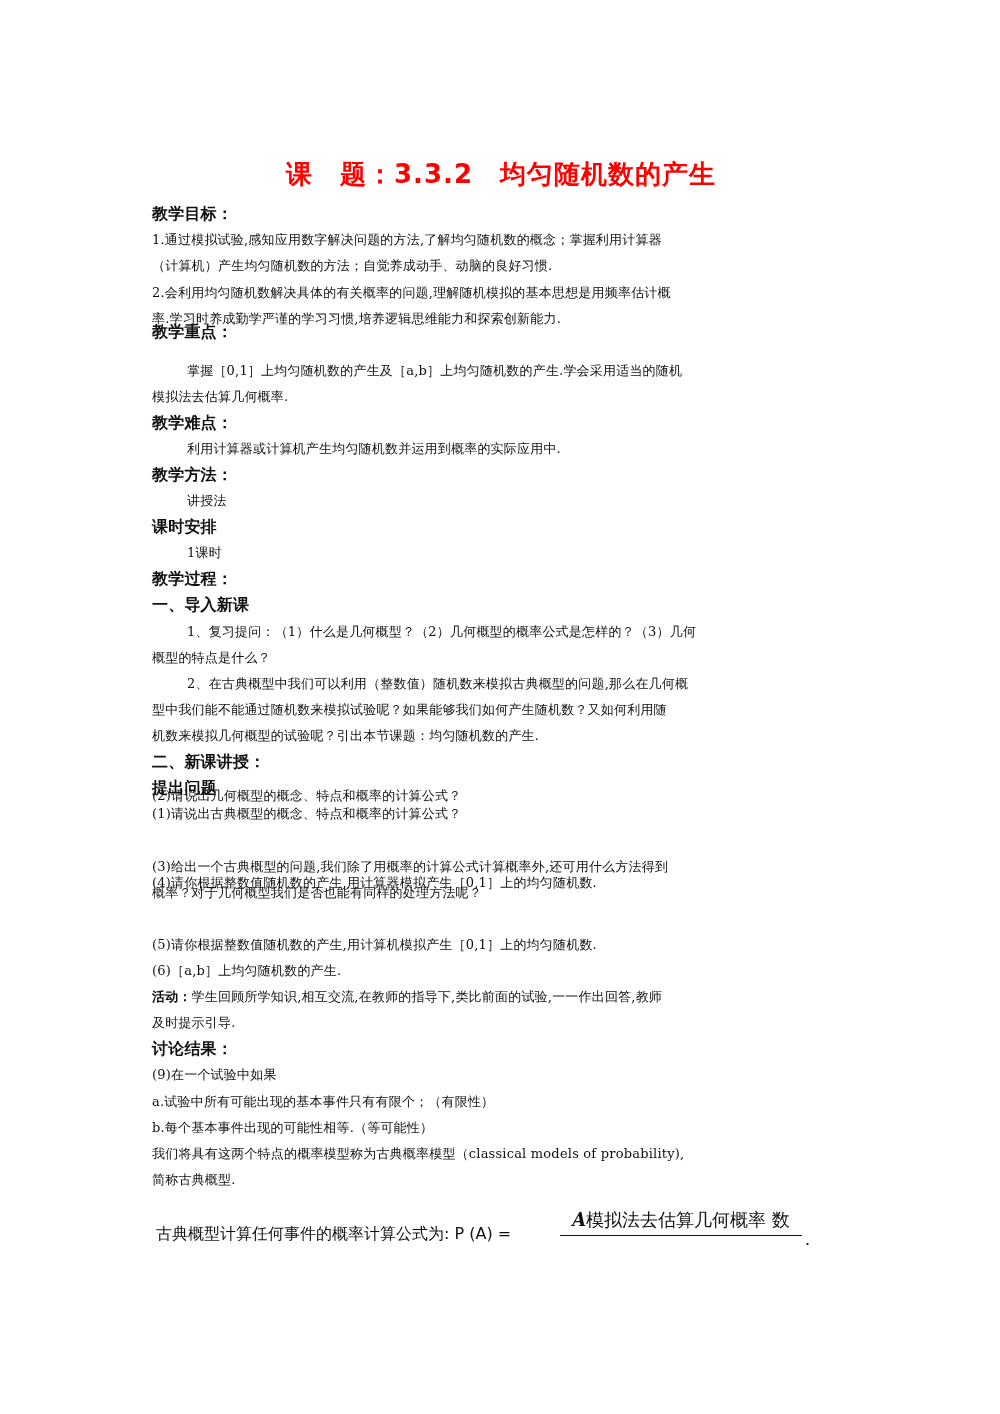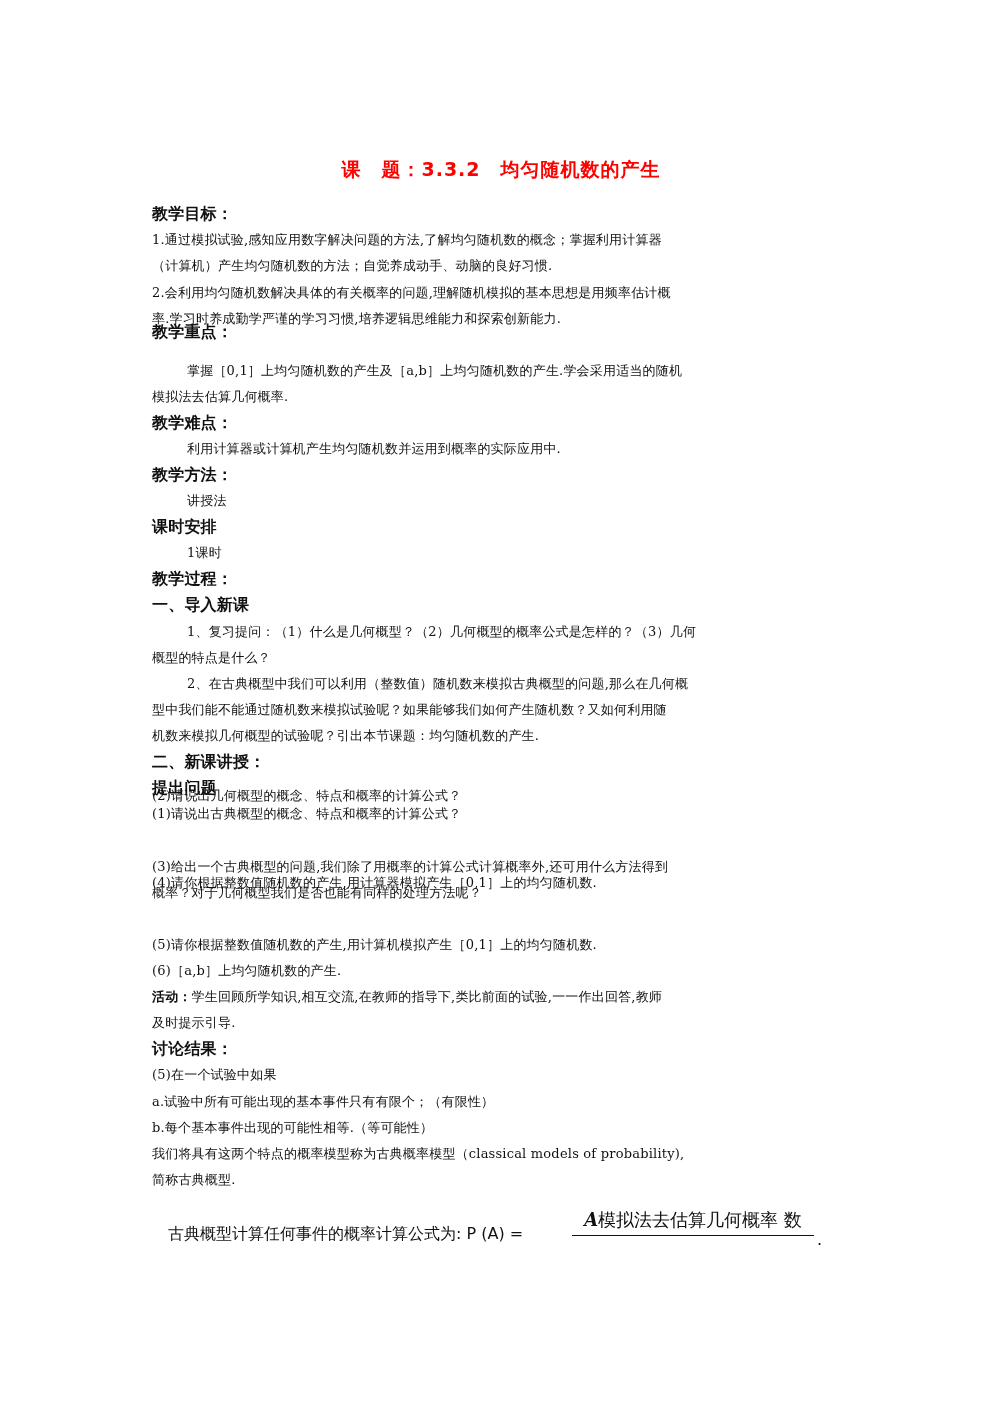--- a/index.html
+++ b/index.html
@@ -1,26 +1,26 @@
 <!DOCTYPE html>
 <html><head>
 <meta charset="utf-8">
 <style>
   html, body { margin: 0; padding: 0; background: #ffffff; }
   body { width: 1000px; height: 1414px; position: relative; overflow: hidden;
          font-family: "DejaVu Serif", "Liberation Serif", serif; color: #111; }
   .page { position: absolute; left: 152px; top: 0; width: 698px; }
   .title { position: absolute; left: 0; width: 698px; top: 157px; text-align: center;
            color: #ff0000; font-family: "DejaVu Sans", "Liberation Sans", sans-serif;
-           font-weight: bold; font-size: 19px; letter-spacing: 1px; white-space: pre; }
+           font-weight: bold; font-size: 26px; letter-spacing: 1px; white-space: pre; }
   .line { position: absolute; left: 0; font-size: 13px; line-height: 22px; white-space: nowrap; letter-spacing: 0.2px; }
   .head { font-family: "DejaVu Sans", "Liberation Sans", sans-serif; font-weight: bold; font-size: 16px; text-align: right; }
   .ind { left: 35px; }
   .inline-head { font-family: "DejaVu Sans", "Liberation Sans", sans-serif; font-weight: bold; }
-  .formula { position: absolute; left: 16px; top: 1208px; height: 56px; width: 700px; }
+  .formula { position: absolute; left: 4px; top: 1208px; height: 56px; width: 700px; }
   .formula .lhs { position: absolute; left: 0; top: 16px; font-family: "DejaVu Sans", "Liberation Sans", sans-serif;
                   font-size: 16px; white-space: nowrap; }
   .formula .frac { position: absolute; left: 404px; top: 0; width: 242px; text-align: center; }
   .formula .num { font-size: 18px; line-height: 24px; white-space: nowrap; }
   .formula .num i { font-family: "DejaVu Serif", "Liberation Serif", serif; font-weight: bold; }
   .formula .bar { height: 1px; background: #111; margin: 3px 0 2px 0; }
   .formula .den { font-size: 18px; line-height: 24px; white-space: nowrap; }
   .formula .dot { position: absolute; left: 649px; top: 22px; font-size: 16px; }
 </style>
 </head>
@@ -63,21 +63,21 @@
   <div class="line" style="top:856px">(3)给出一个古典概型的问题,我们除了用概率的计算公式计算概率外,还可用什么方法得到</div>
   <div class="line" style="top:882px">概率？对于几何概型我们是否也能有同样的处理方法呢？</div>
   <div class="line" style="top:872px">(4)请你根据整数值随机数的产生,用计算器模拟产生［0,1］上的均匀随机数.</div>
   <div class="line" style="top:934px">(5)请你根据整数值随机数的产生,用计算机模拟产生［0,1］上的均匀随机数.</div>
   <div class="line" style="top:960px">(6)［a,b］上均匀随机数的产生.</div>
 
   <div class="line" style="top:986px"><span class="inline-head">活动：</span><span>学生回顾所学知识,相互交流,在教师的指导下,类比前面的试验,一一作出回答,教师</span></div>
   <div class="line" style="top:1012px">及时提示引导.</div>
 
   <div class="line head" style="top:1038px">讨论结果：</div>
-  <div class="line" style="top:1064px">(5)在一个试验中如果</div>
+  <div class="line" style="top:1064px">(9)在一个试验中如果</div>
   <div class="line" style="top:1091px">a.试验中所有可能出现的基本事件只有有限个；（有限性）</div>
   <div class="line" style="top:1117px">b.每个基本事件出现的可能性相等.（等可能性）</div>
   <div class="line" style="top:1143px">我们将具有这两个特点的概率模型称为古典概率模型（classical models of probability),</div>
   <div class="line" style="top:1169px">简称古典概型.</div>
 
   <div class="formula">
     <span class="lhs">古典概型计算任何事件的概率计算公式为: P (A) =</span>
     <div class="frac">
       <div class="num"><i>A</i><span>模拟法去估算几何概率 数</span></div>
       <div class="bar"></div>

